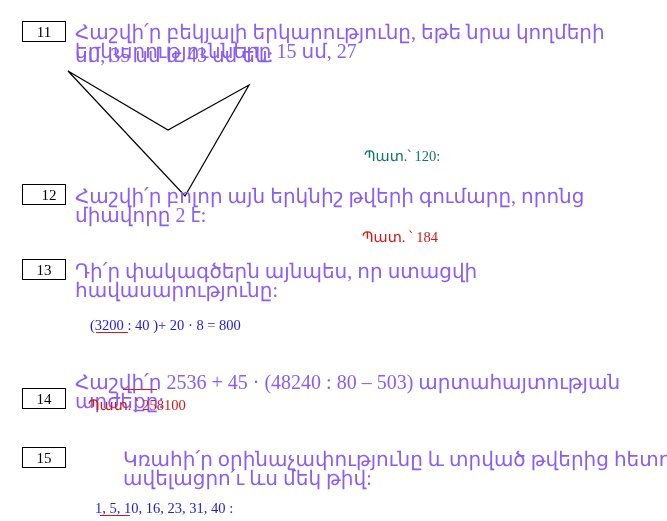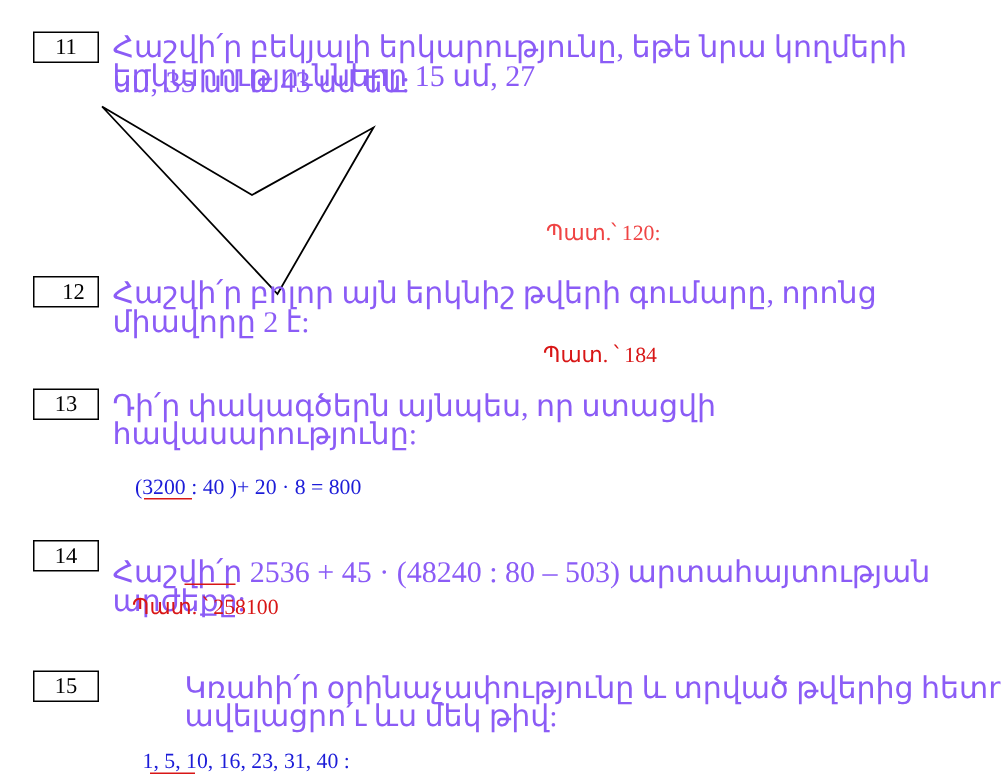--- a/index.html
+++ b/index.html
@@ -40,21 +40,21 @@
     color: #8b5cf6;
     line-height: 19px;
   }
   .ans {
     position: absolute;
     font-family: "Liberation Serif", serif;
     font-size: 14.5px;
     line-height: 19px;
   }
   .ans-blue {
-    color: #ef4444;
+    color: #0f766e;
   }
   .ans-red {
     color: #d81616;
   }
   .expr {
     position: absolute;
     font-family: "Liberation Serif", serif;
     font-size: 14.5px;
     color: #1c1cd8;
     line-height: 19px;
@@ -85,21 +85,21 @@
 
   <div class="numbox" style="left:22px; top:184px;padding-left:10px;">12</div>
   <div class="qtext" style="left:75px; top:187px; width:580px;">Հաշվի՛ր բոլոր այն երկնիշ թվերի գումարը, որոնց միավորը 2 է:</div>
   <div class="ans ans-red" style="left:362px; top:228px;text-align:right;">Պատ. ՝ 184</div>
 
   <div class="numbox" style="left:22px; top:259px;">13</div>
   <div class="qtext" style="left:75px; top:262px; width:580px;">Դի՛ր փակագծերն այնպես, որ ստացվի հավասարությունը:</div>
   <div class="expr" style="left:90px; top:316px;">(3200 : 40 )+ 20 · 8 = 800</div>
   <div style="position:absolute; left:96px; top:332px; width:32px; height:1px; background:#d81616;"></div>
 
-  <div class="numbox" style="left:22px; top:360px;">14</div>
+  <div class="numbox" style="left:22px; top:388px;">14</div>
   <div class="qtext" style="left:75px; top:373px; width:580px;">Հաշվի՛ր  2536 + 45 · (48240 : 80 – 503) արտահայտության արժեքը:</div>
   <div style="position:absolute; left:123px; top:389px; width:34px; height:1px; background:#d81616;"></div>
   <div class="ans ans-red" style="left:88px; top:396px;">Պատ. ՝ 258100</div>
 
   <div class="numbox" style="left:22px; top:447px;">15</div>
   <div class="qtext" style="left:75px; top:450px; width:580px;margin-left:48px;">Կռահի՛ր օրինաչափությունը և տրված թվերից հետո ավելացրո՛ւ ևս մեկ թիվ:</div>
   <div class="expr" style="left:95px; top:499px;">1,  5,  10,  16,  23, 31, 40 :</div>
   <div style="position:absolute; left:100px; top:515px; width:30px; height:1px; background:#d81616;"></div>
 
 </div>

